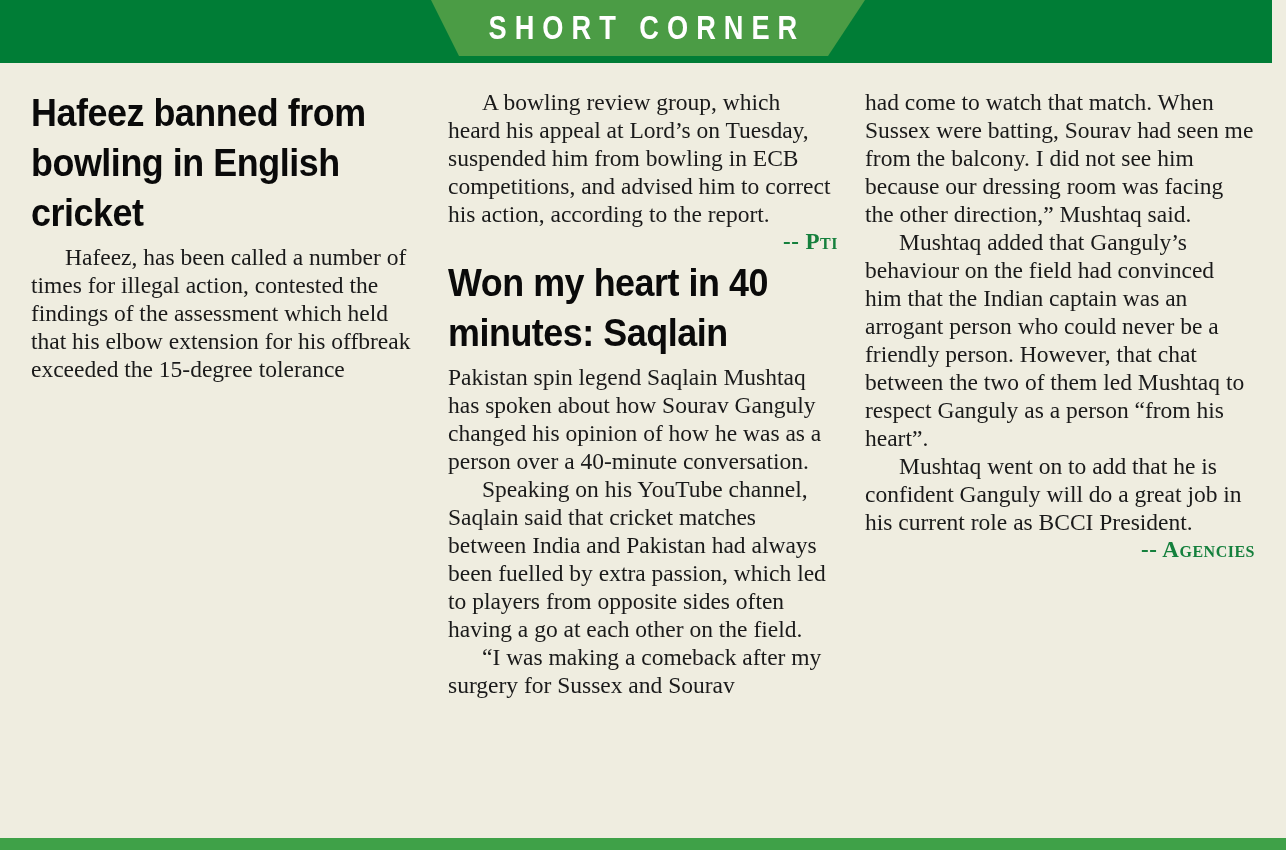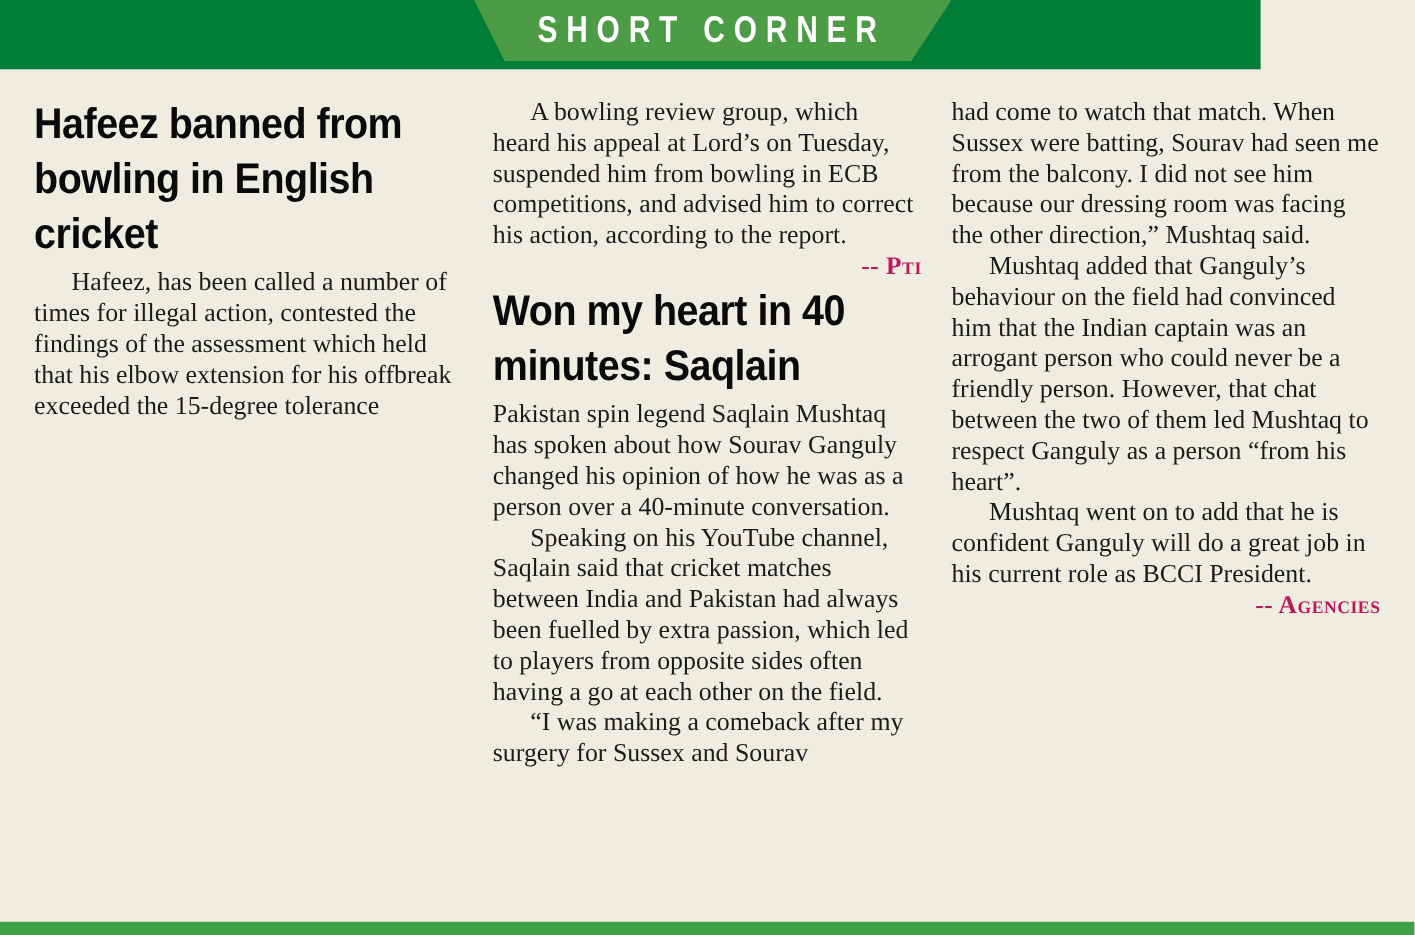--- a/index.html
+++ b/index.html
@@ -7,21 +7,21 @@
     width: 1286px; height: 850px;
     background: #efede0;
     font-family: "Liberation Serif", serif;
     position: relative;
     overflow: hidden;
   }
 
   
   .banner {
     position: absolute; top: 0; left: 0;
-    width: 1146px; height: 63px;
+    width: 1272px; height: 63px;
   }
   .banner-bar {
     position: absolute; top: 0; left: 0;
     width: 100%; height: 100%;
   }
   .banner-trapezoid {
     position: absolute; top: 0; left: 0;
     width: 1286px; height: 56px;
     clip-path: polygon(431px 0, 865px 0, 828px 56px, 459px 56px);
     display: flex; align-items: center; justify-content: center;
@@ -69,21 +69,21 @@
     color: #1a1a1a;
   }
   .body-para.indent { text-indent: 34px; }
 
   .byline {
     float: right;
     font-weight: 700;
     font-variant: small-caps;
     font-size: 23px;
     letter-spacing: 0.5px;
-    color: #be185d;
+    color: #15803d;
   }
 
   
   .footer-bar {
     position: absolute; bottom: 0; left: 0;
     width: 100%; height: 12px;
   }
 </style>
 </head>
 <body style="background: rgb(239, 237, 224);">

